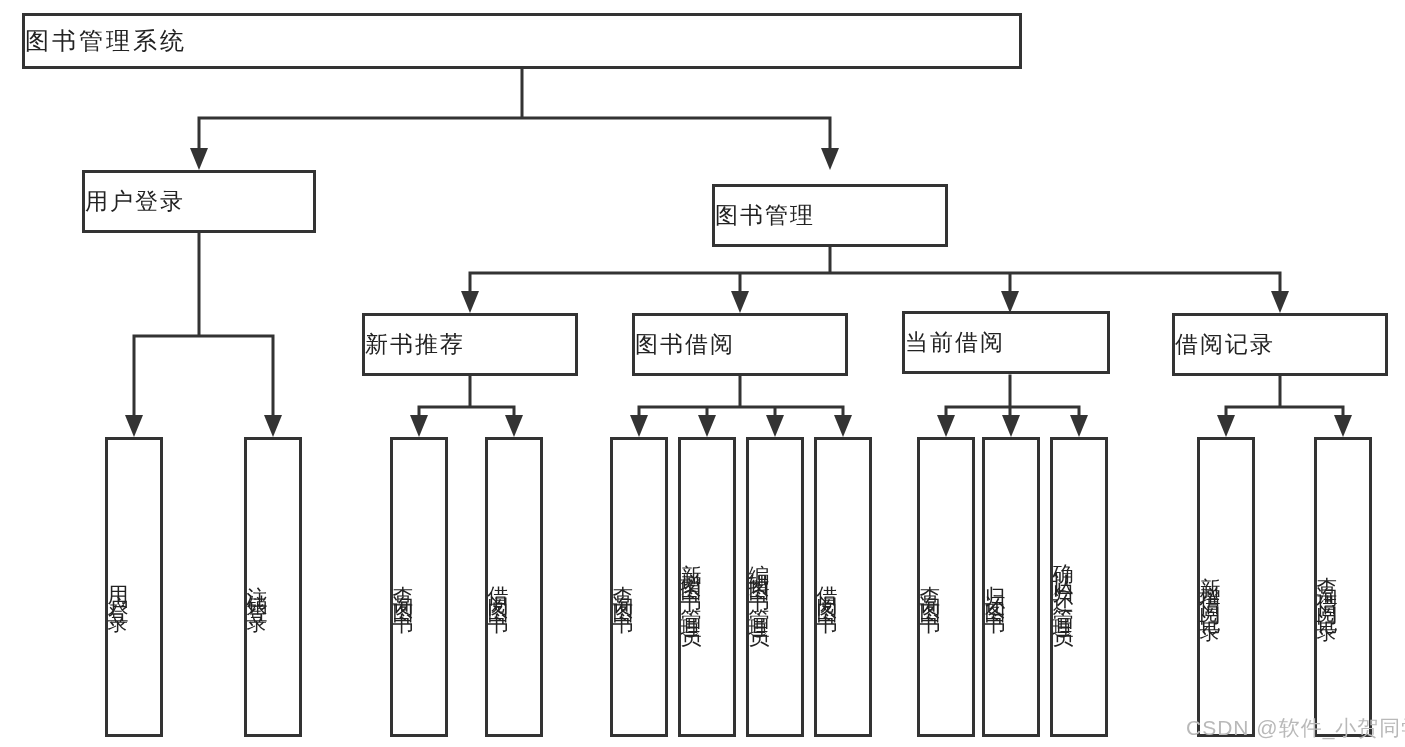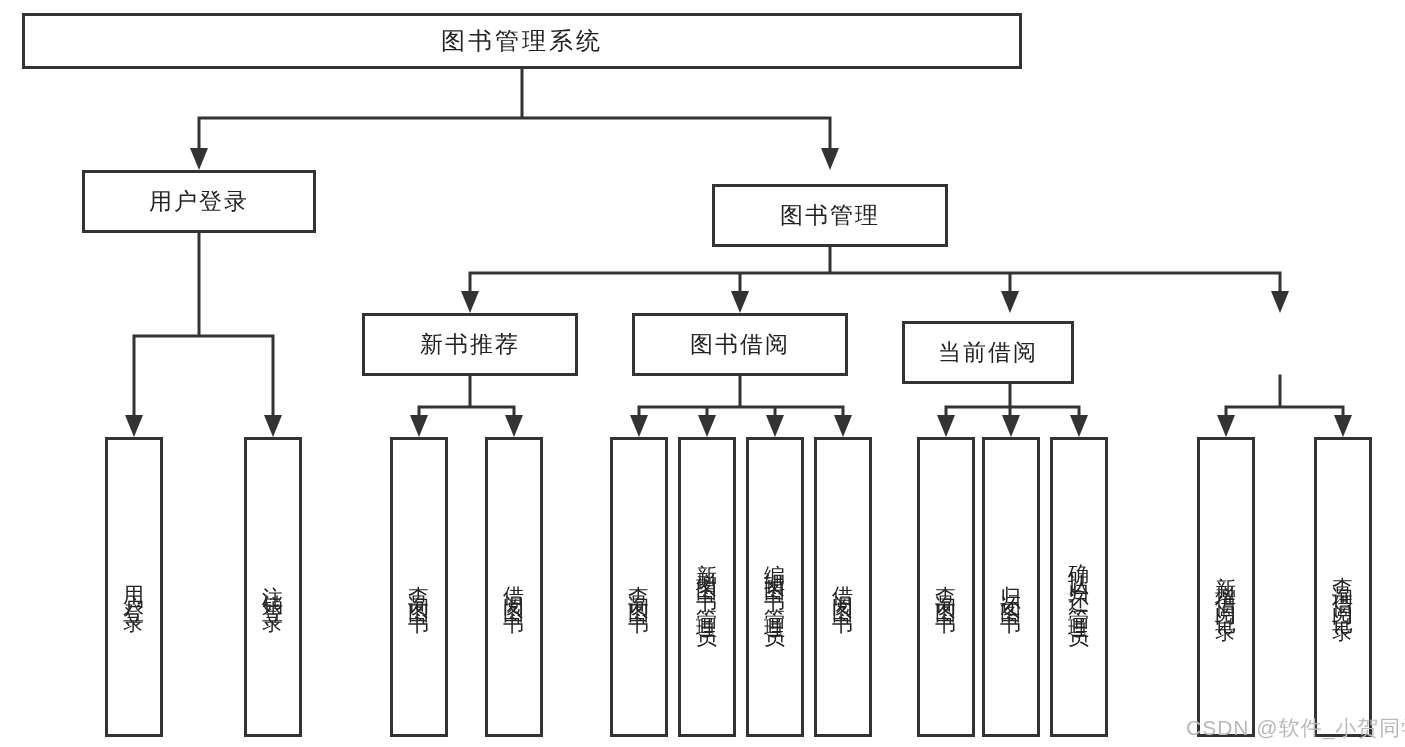--- a/index.html
+++ b/index.html
@@ -3,21 +3,21 @@
 <meta charset="utf-8">
 <style>
   html,body{margin:0;padding:0;background:#ffffff;}
   .canvas{
     position:relative;width:1405px;height:747px;background:#ffffff;
     font-family:"Liberation Sans","DejaVu Sans",sans-serif;overflow:hidden;
   }
   .connectors{position:absolute;left:0;top:0;z-index:1;}
   .box{
     position:absolute;box-sizing:border-box;border:3px solid #333333;background:#ffffff;
-    display:flex;align-items:center;justify-content:center;color:#222222;z-index:2;
+    display:flex;align-items:center;justify-content:flex-start;color:#222222;z-index:2;
   }
   .hbox .label{font-size:23px;letter-spacing:2px;white-space:nowrap;}
   .title .label{font-size:24px;letter-spacing:3px;}
   .vbox .label{
     writing-mode:vertical-rl;text-orientation:mixed;
     font-size:21px;letter-spacing:9px;line-height:1;white-space:nowrap;
   }
   .watermark{
     position:absolute;left:1186px;top:714px;z-index:5;
     font-size:21px;color:#b9b9b9;letter-spacing:1px;white-space:nowrap;
@@ -69,22 +69,25 @@
   <div class="box hbox" style="left:712px;top:184px;width:236px;height:63px">
     <span class="label">图书管理</span>
   </div>
 
   <div class="box hbox" style="left:362px;top:313px;width:216px;height:63px">
     <span class="label">新书推荐</span>
   </div>
   <div class="box hbox" style="left:632px;top:313px;width:216px;height:63px">
     <span class="label">图书借阅</span>
   </div>
-  <div class="box hbox" style="left:902px;top:321px;width:172px;height:63px">
+  <div class="box hbox" style="left:902px;top:311px;width:208px;height:63px">
     <span class="label">当前借阅</span>
+  </div>
+  <div class="box hbox" style="left:1172px;top:313px;width:216px;height:63px">
+    <span class="label">借阅记录</span>
   </div>
 
   <div class="box vbox" style="left:105px;top:437px;width:58px;height:300px">
     <span class="label">用户登录</span>
   </div>
   <div class="box vbox" style="left:244px;top:437px;width:58px;height:300px">
     <span class="label">注销登录</span>
   </div>
 
   <div class="box vbox" style="left:390px;top:437px;width:58px;height:300px">

